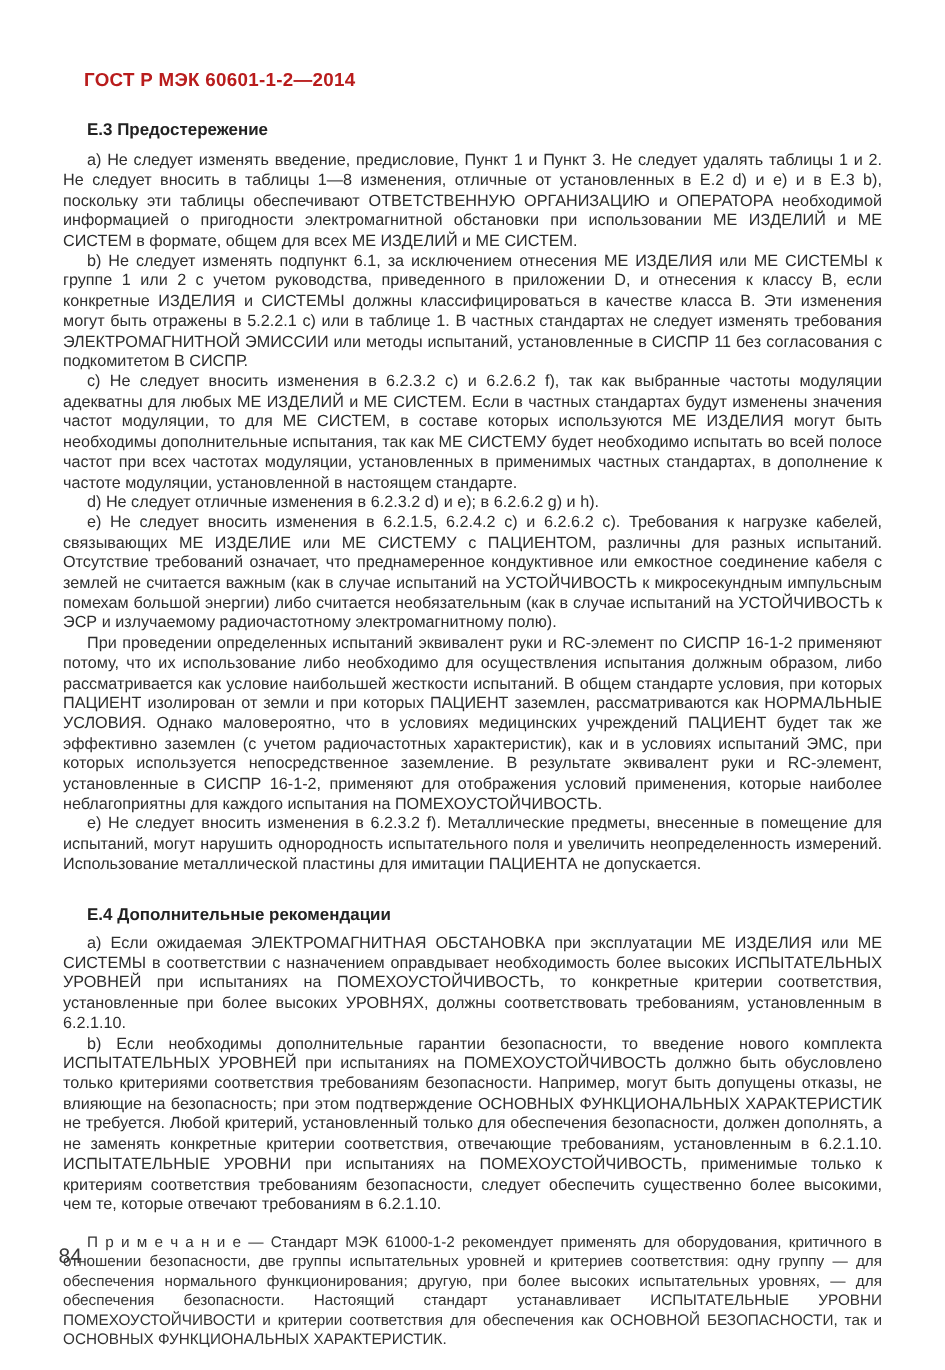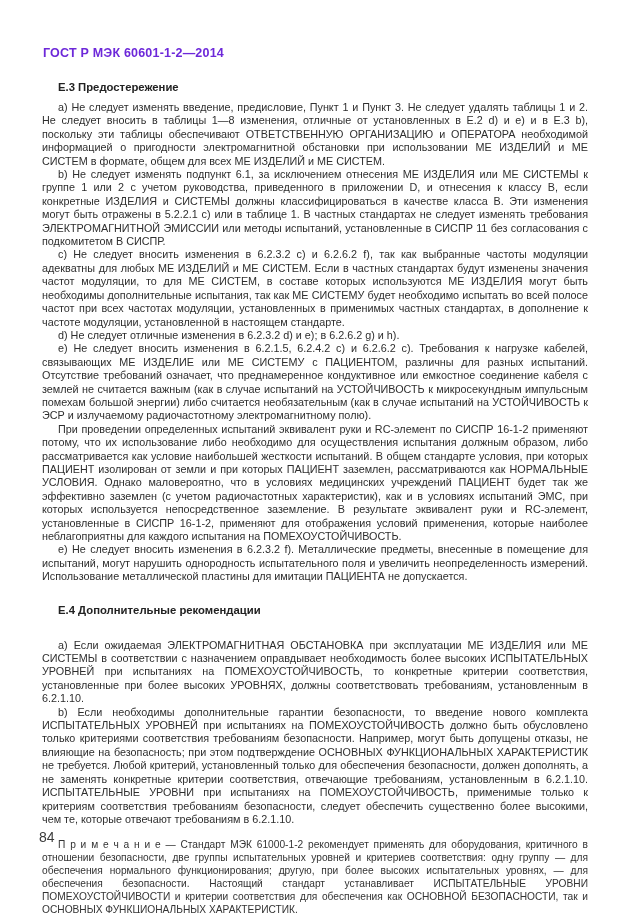--- a/index.html
+++ b/index.html
@@ -12,43 +12,43 @@
     width: 630px;
     height: 913px;
     background: #ffffff;
     font-family: "Liberation Sans", "DejaVu Sans", sans-serif;
     color: #2b2b2b;
     overflow: hidden;
   }
   .running-header {
     position: absolute;
     top: 46px;
-    left: 43px;
+    left: 56px;
     font-size: 12.5px;
     font-weight: bold;
     letter-spacing: 0.2px;
-    color: #6d28d9;
+    color: #b91c1c;
     text-align: center;
   }
   .content {
     position: absolute;
     top: 79px;
     left: 42px;
     width: 546px;
   }
   .section-heading {
     font-size: 11.3px;
     font-weight: bold;
     color: #222222;
     margin: 2px 0 8px 0;
     padding-left: 16px;
   }
   .section-heading.h4gap {
     margin-top: 20px;
-    margin-bottom: 23px;
+    margin-bottom: 7px;
   }
   .content p {
     margin: 0;
     font-size: 10.8px;
     line-height: 13.4px;
     text-align: justify;
     text-indent: 16px;
     color: #2e2e2e;
   }
   .content p.note {

